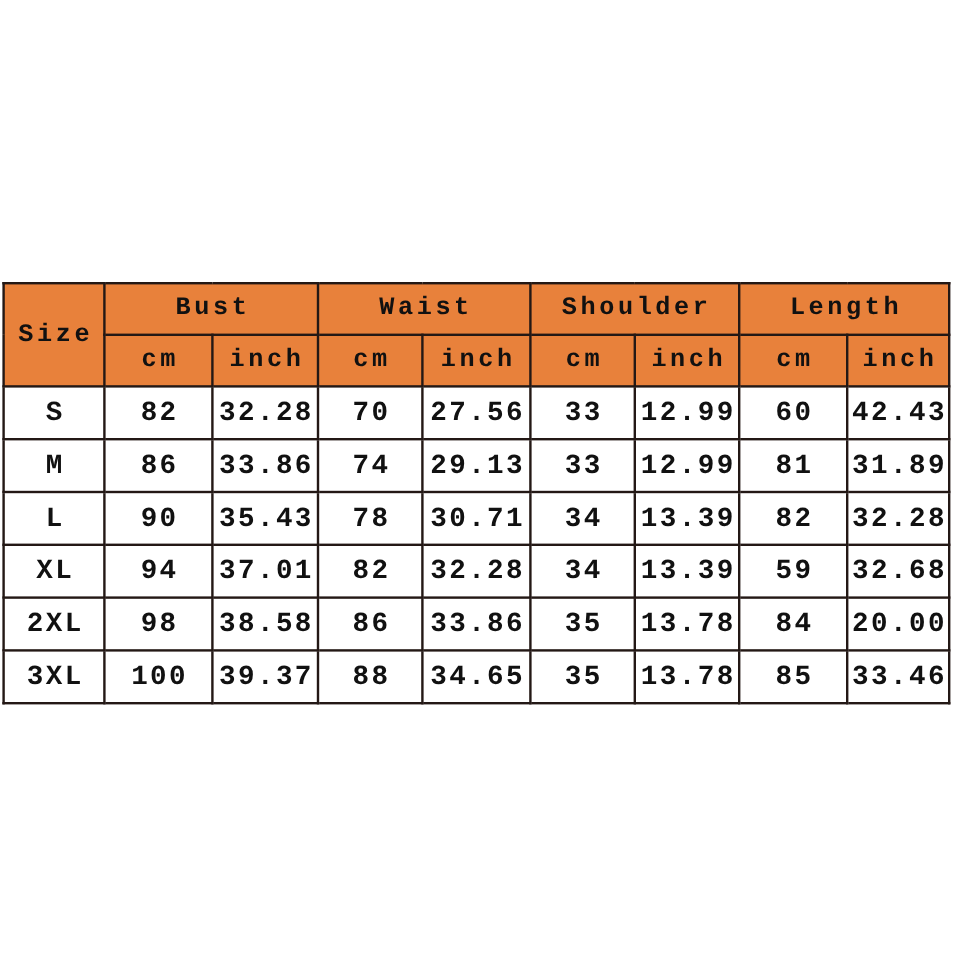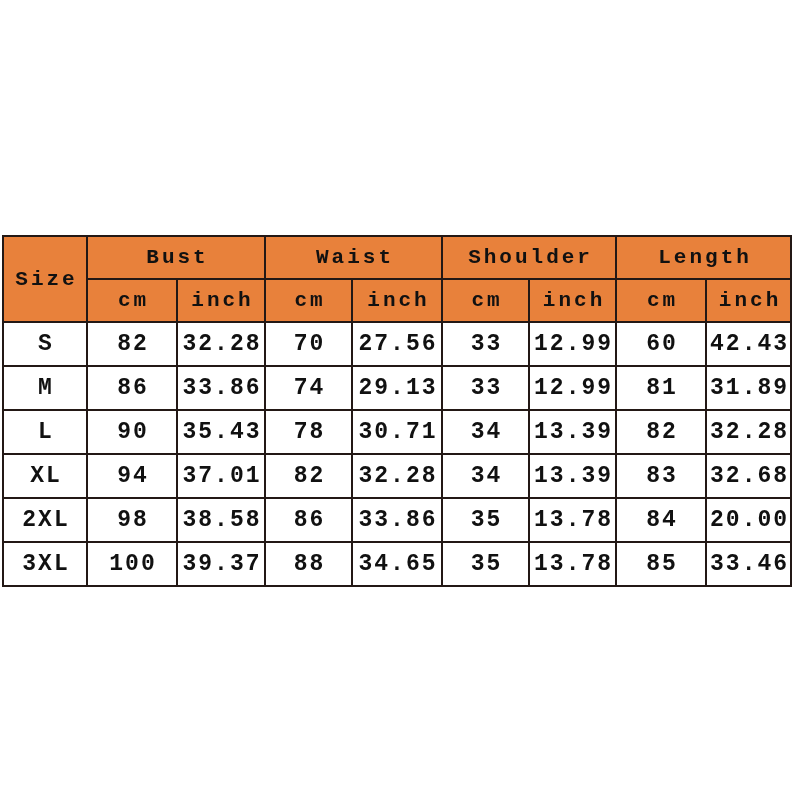--- a/index.html
+++ b/index.html
@@ -160,21 +160,21 @@
         <td>32.28</td>
       </tr>
       <tr>
         <td class="size-cell">XL</td>
         <td>94</td>
         <td>37.01</td>
         <td>82</td>
         <td>32.28</td>
         <td>34</td>
         <td>13.39</td>
-        <td>83</td>
+        <td>59</td>
         <td>32.68</td>
       </tr>
       <tr>
         <td class="size-cell">2XL</td>
         <td>98</td>
         <td>38.58</td>
         <td>86</td>
         <td>33.86</td>
         <td>35</td>
         <td>13.78</td>

